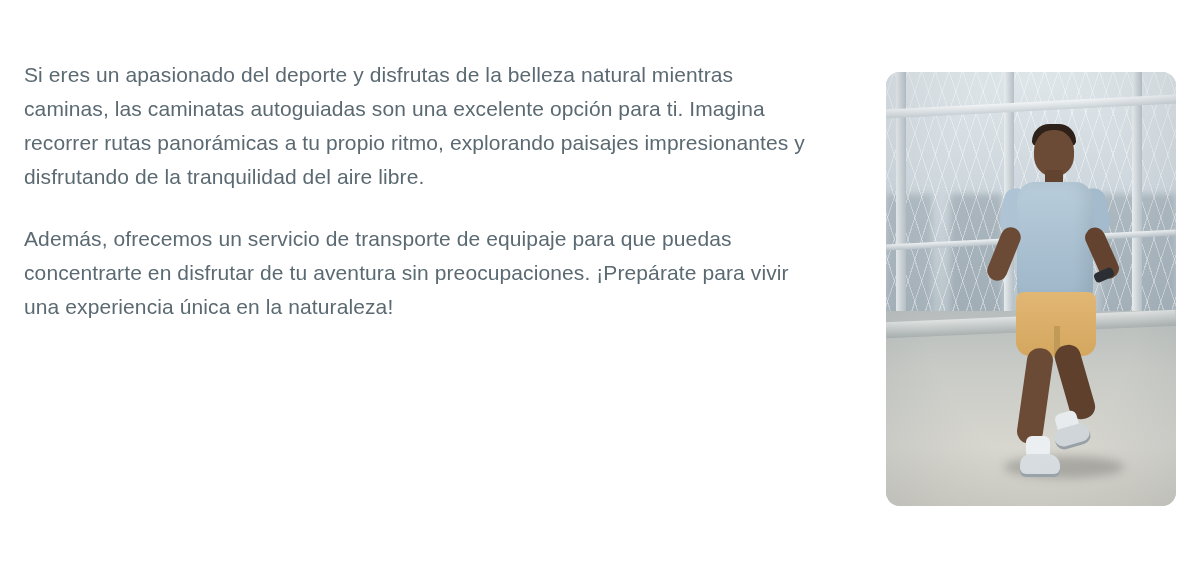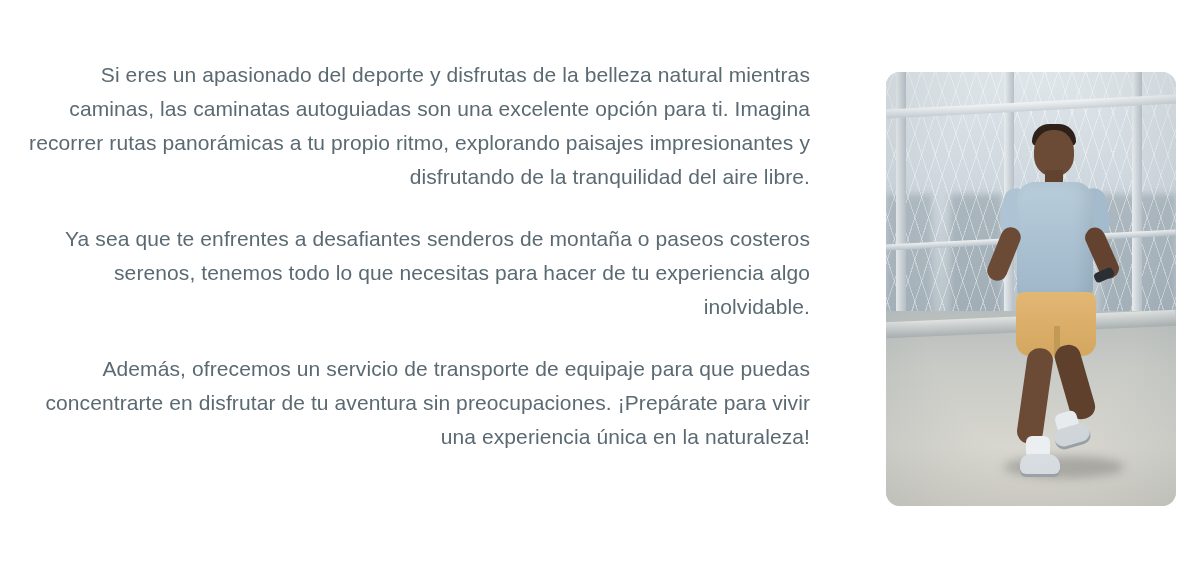--- a/index.html
+++ b/index.html
@@ -14,21 +14,20 @@
     overflow: hidden;
   }
   .page {
     position: relative;
     width: 1200px;
     height: 577px;
     box-sizing: border-box;
     display: flex;
     flex-direction: row;
     align-items: flex-start;
-    text-align: right;
   }
   .text-column {
     width: 810px;
     padding: 58px 0 0 24px;
     box-sizing: border-box;
   }
   .para {
     color: #5b6a72;
     font-size: 21px;
     line-height: 34px;
@@ -252,21 +251,20 @@
     pointer-events: none;
   }
 </style>
 </head>
 <body>
 
 <div class="page">
 
   <div class="text-column">
     <p class="para">Si eres un apasionado del deporte y disfrutas de la belleza natural mientras caminas, las caminatas autoguiadas son una excelente opción para ti. Imagina recorrer rutas panorámicas a tu propio ritmo, explorando paisajes impresionantes y disfrutando de la tranquilidad del aire libre.</p>
-    <p class="para">Ya sea que te enfrentes a desafiantes senderos de montaña o paseos costeros serenos, tenemos todo lo que necesitas para hacer de tu experiencia algo inolvidable.</p>
     <p class="para">Además, ofrecemos un servicio de transporte de equipaje para que puedas concentrarte en disfrutar de tu aventura sin preocupaciones. ¡Prepárate para vivir una experiencia única en la naturaleza!</p>
   </div>
 
   <div class="media-column">
     <div class="photo-frame">
       <div class="sky"></div>
       <div class="bg-buildings"></div>
       <div class="fence"></div>
       <div class="post-a"></div>
       <div class="post-b"></div>

